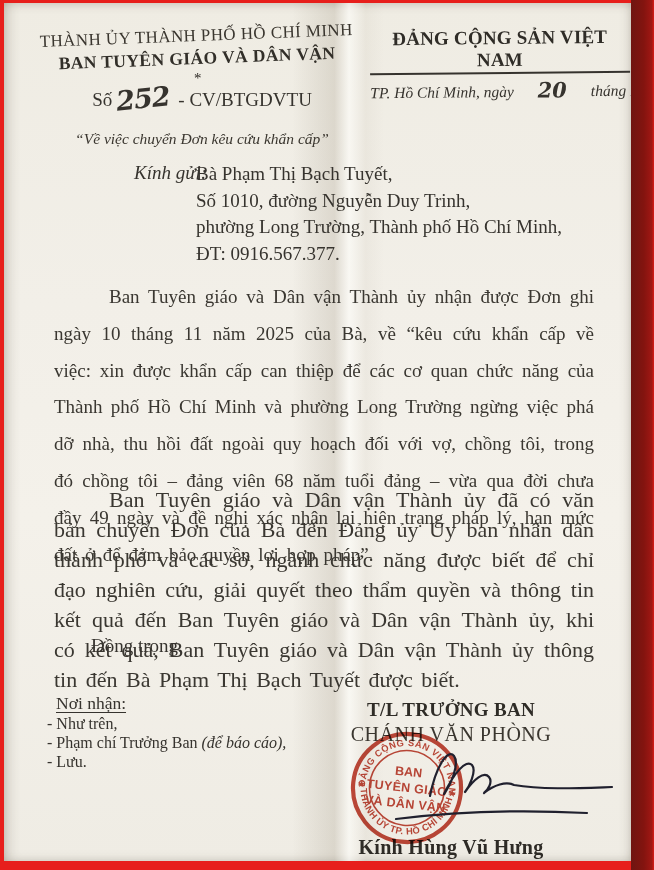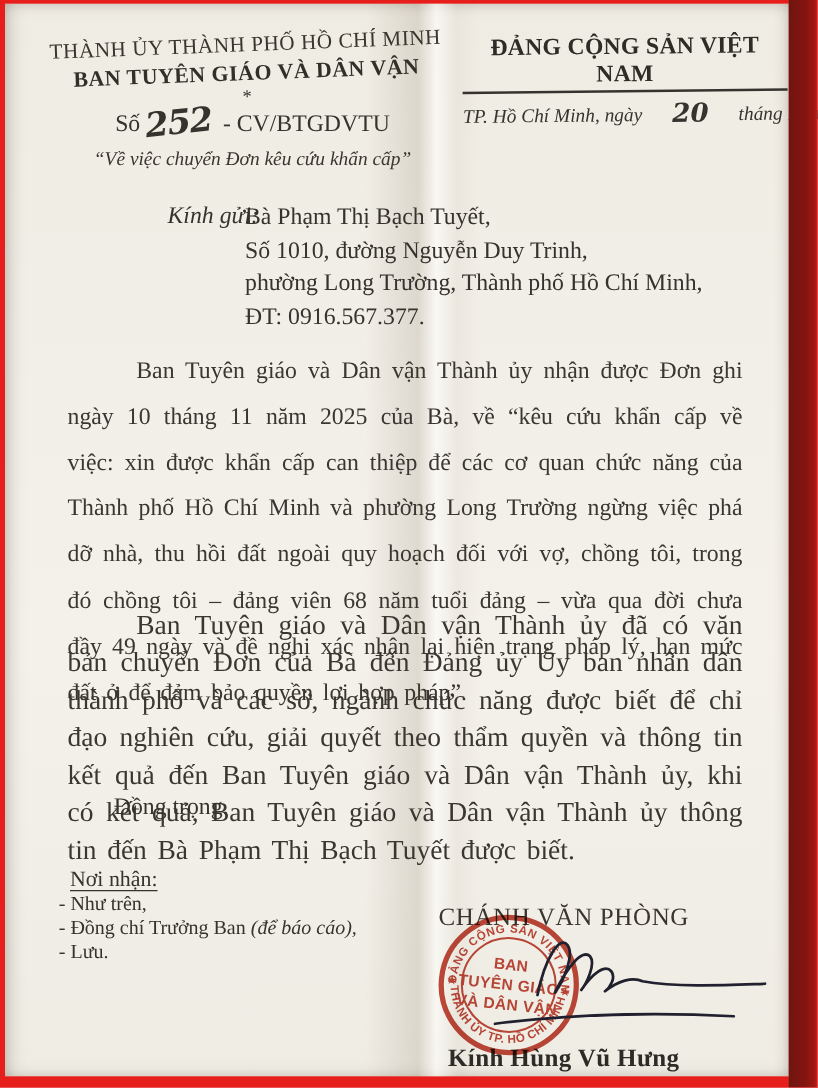--- a/index.html
+++ b/index.html
@@ -25,21 +25,21 @@
   .abs{position:absolute;}
   .ctr{text-align:center;}
   
   .org-block{left:32px;top:23px;width:322px;transform:rotate(-2.2deg);}
   .org-parent{font-size:17px;letter-spacing:.4px;color:#3a362f;}
   .org-name{font-size:17.5px;font-weight:bold;letter-spacing:.4px;margin-top:2px;color:#322f29;}
   .org-star{font-size:15px;margin-top:1px;}
   .docno-block{left:28px;top:78px;width:340px;}
   .docno{font-size:19px;}
   .docno .hand{display:inline-block;font-size:27px;font-weight:bold;font-style:italic;transform:rotate(-6deg) translateY(2px);font-family:"DejaVu Serif",serif;letter-spacing:-1px;margin:0 4px;}
-  .subject{font-size:15.5px;font-style:italic;margin-top:7px;color:#3a362f;}
+  .subject{font-size:15.5px;font-style:italic;margin-top:18px;color:#3a362f;}
   .motto-block{left:366px;top:24px;width:260px;transform:rotate(-.6deg);}
   .motto{font-size:19px;font-weight:bold;letter-spacing:.2px;border-bottom:2px solid #36332e;padding-bottom:1px;display:inline-block;color:#2f2c27;}
   .dateline{font-size:15.5px;font-style:italic;margin-top:3px;white-space:nowrap;}
   .dateline .hand{display:inline-block;font-size:21px;font-weight:bold;font-style:italic;font-family:"DejaVu Serif",serif;transform:translateY(1px);margin:0 20px;}
   
   .kg-label{left:130px;top:159px;font-size:19px;font-style:italic;}
   .kg-lines{left:192px;top:158px;width:400px;font-size:19px;line-height:26.5px;}
   
   .body-p{left:50px;width:540px;text-align:justify;text-indent:55px;font-size:19px;color:#3a3731;word-spacing:3px;}
   .p1{top:276px;line-height:36.8px;}
@@ -86,24 +86,25 @@
     <div>ĐT: 0916.567.377.</div>
   </div>
 
   <div class="abs body-p p1">Ban Tuyên giáo và Dân vận Thành ủy nhận được Đơn ghi ngày 10 tháng 11 năm 2025 của Bà, về “kêu cứu khẩn cấp về việc: xin được khẩn cấp can thiệp để các cơ quan chức năng của Thành phố Hồ Chí Minh và phường Long Trường ngừng việc phá dỡ nhà, thu hồi đất ngoài quy hoạch đối với vợ, chồng tôi, trong đó chồng tôi – đảng viên 68 năm tuổi đảng – vừa qua đời chưa đầy 49 ngày và đề nghị xác nhận lại hiện trạng pháp lý, hạn mức đất ở để đảm bảo quyền lợi hợp pháp”.</div>
   <div class="abs body-p p2">Ban Tuyên giáo và Dân vận Thành ủy đã có văn bản chuyển Đơn của Bà đến Đảng ủy Ủy ban nhân dân thành phố và các sở, ngành chức năng được biết để chỉ đạo nghiên cứu, giải quyết theo thẩm quyền và thông tin kết quả đến Ban Tuyên giáo và Dân vận Thành ủy, khi có kết quả, Ban Tuyên giáo và Dân vận Thành ủy thông tin đến Bà Phạm Thị Bạch Tuyết được biết.</div>
   <div class="abs closing">Đồng trọng.</div>
 
   <div class="abs cc-label">Nơi nhận:</div>
   <div class="abs cc-list">
     <div>- Như trên,</div>
-    <div><span>- Đồng chí Trưởng Ban </span><span class="note">(để báo cáo),</span></div>
+    <div><span>- Phạm chí Trưởng Ban </span><span class="note">(để báo cáo),</span></div>
     <div>- Lưu.</div>
   </div>
 
+  <div class="abs ctr sign-onbehalf">T/L TRƯỞNG BAN</div>
   <div class="abs ctr sign-title">CHÁNH VĂN PHÒNG</div>
   <div class="abs ctr sign-name">Kính Hùng Vũ Hưng</div>
 
   <svg class="abs stamp-svg" width="118" height="118" viewBox="0 0 118 118">
     <g fill="none" stroke="#bd3a2a">
       <circle cx="59" cy="59" r="54" stroke-width="4.2"></circle>
       <circle cx="59" cy="59" r="37.5" stroke-width="1.6"></circle>
     </g>
     <defs>
       <path id="arcTop" d="M 17 59 A 42 42 0 1 1 101 59"></path>

